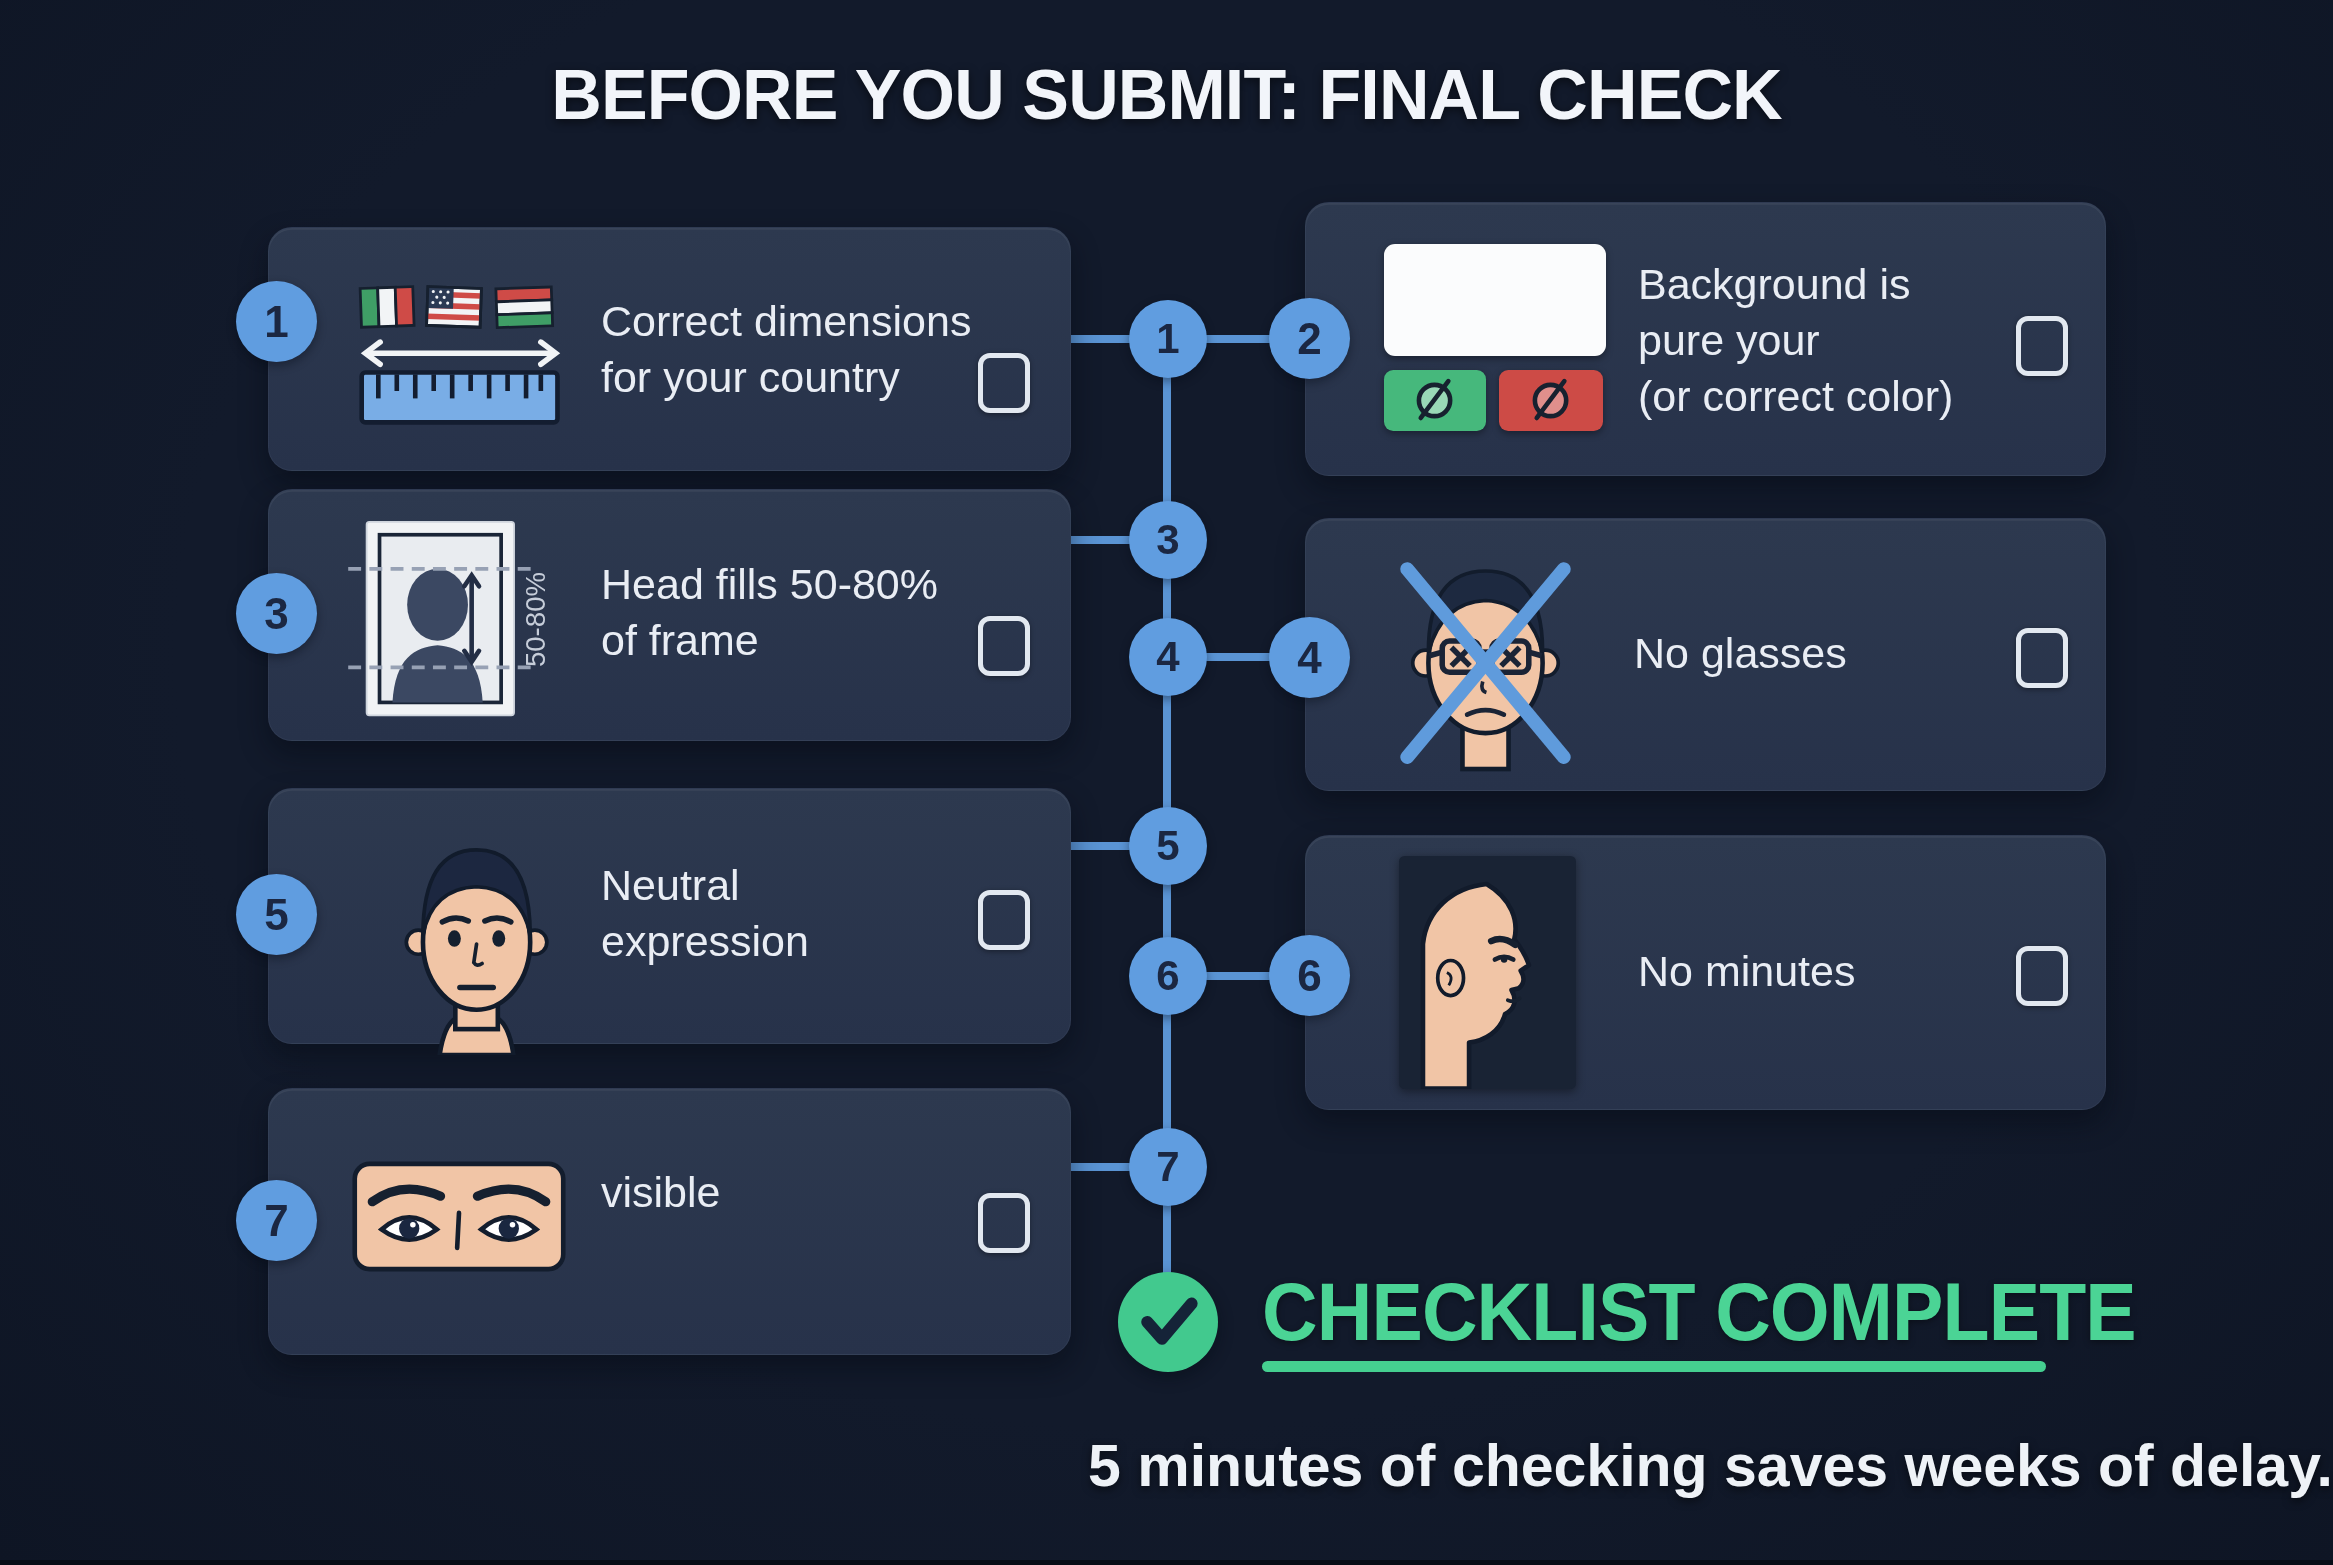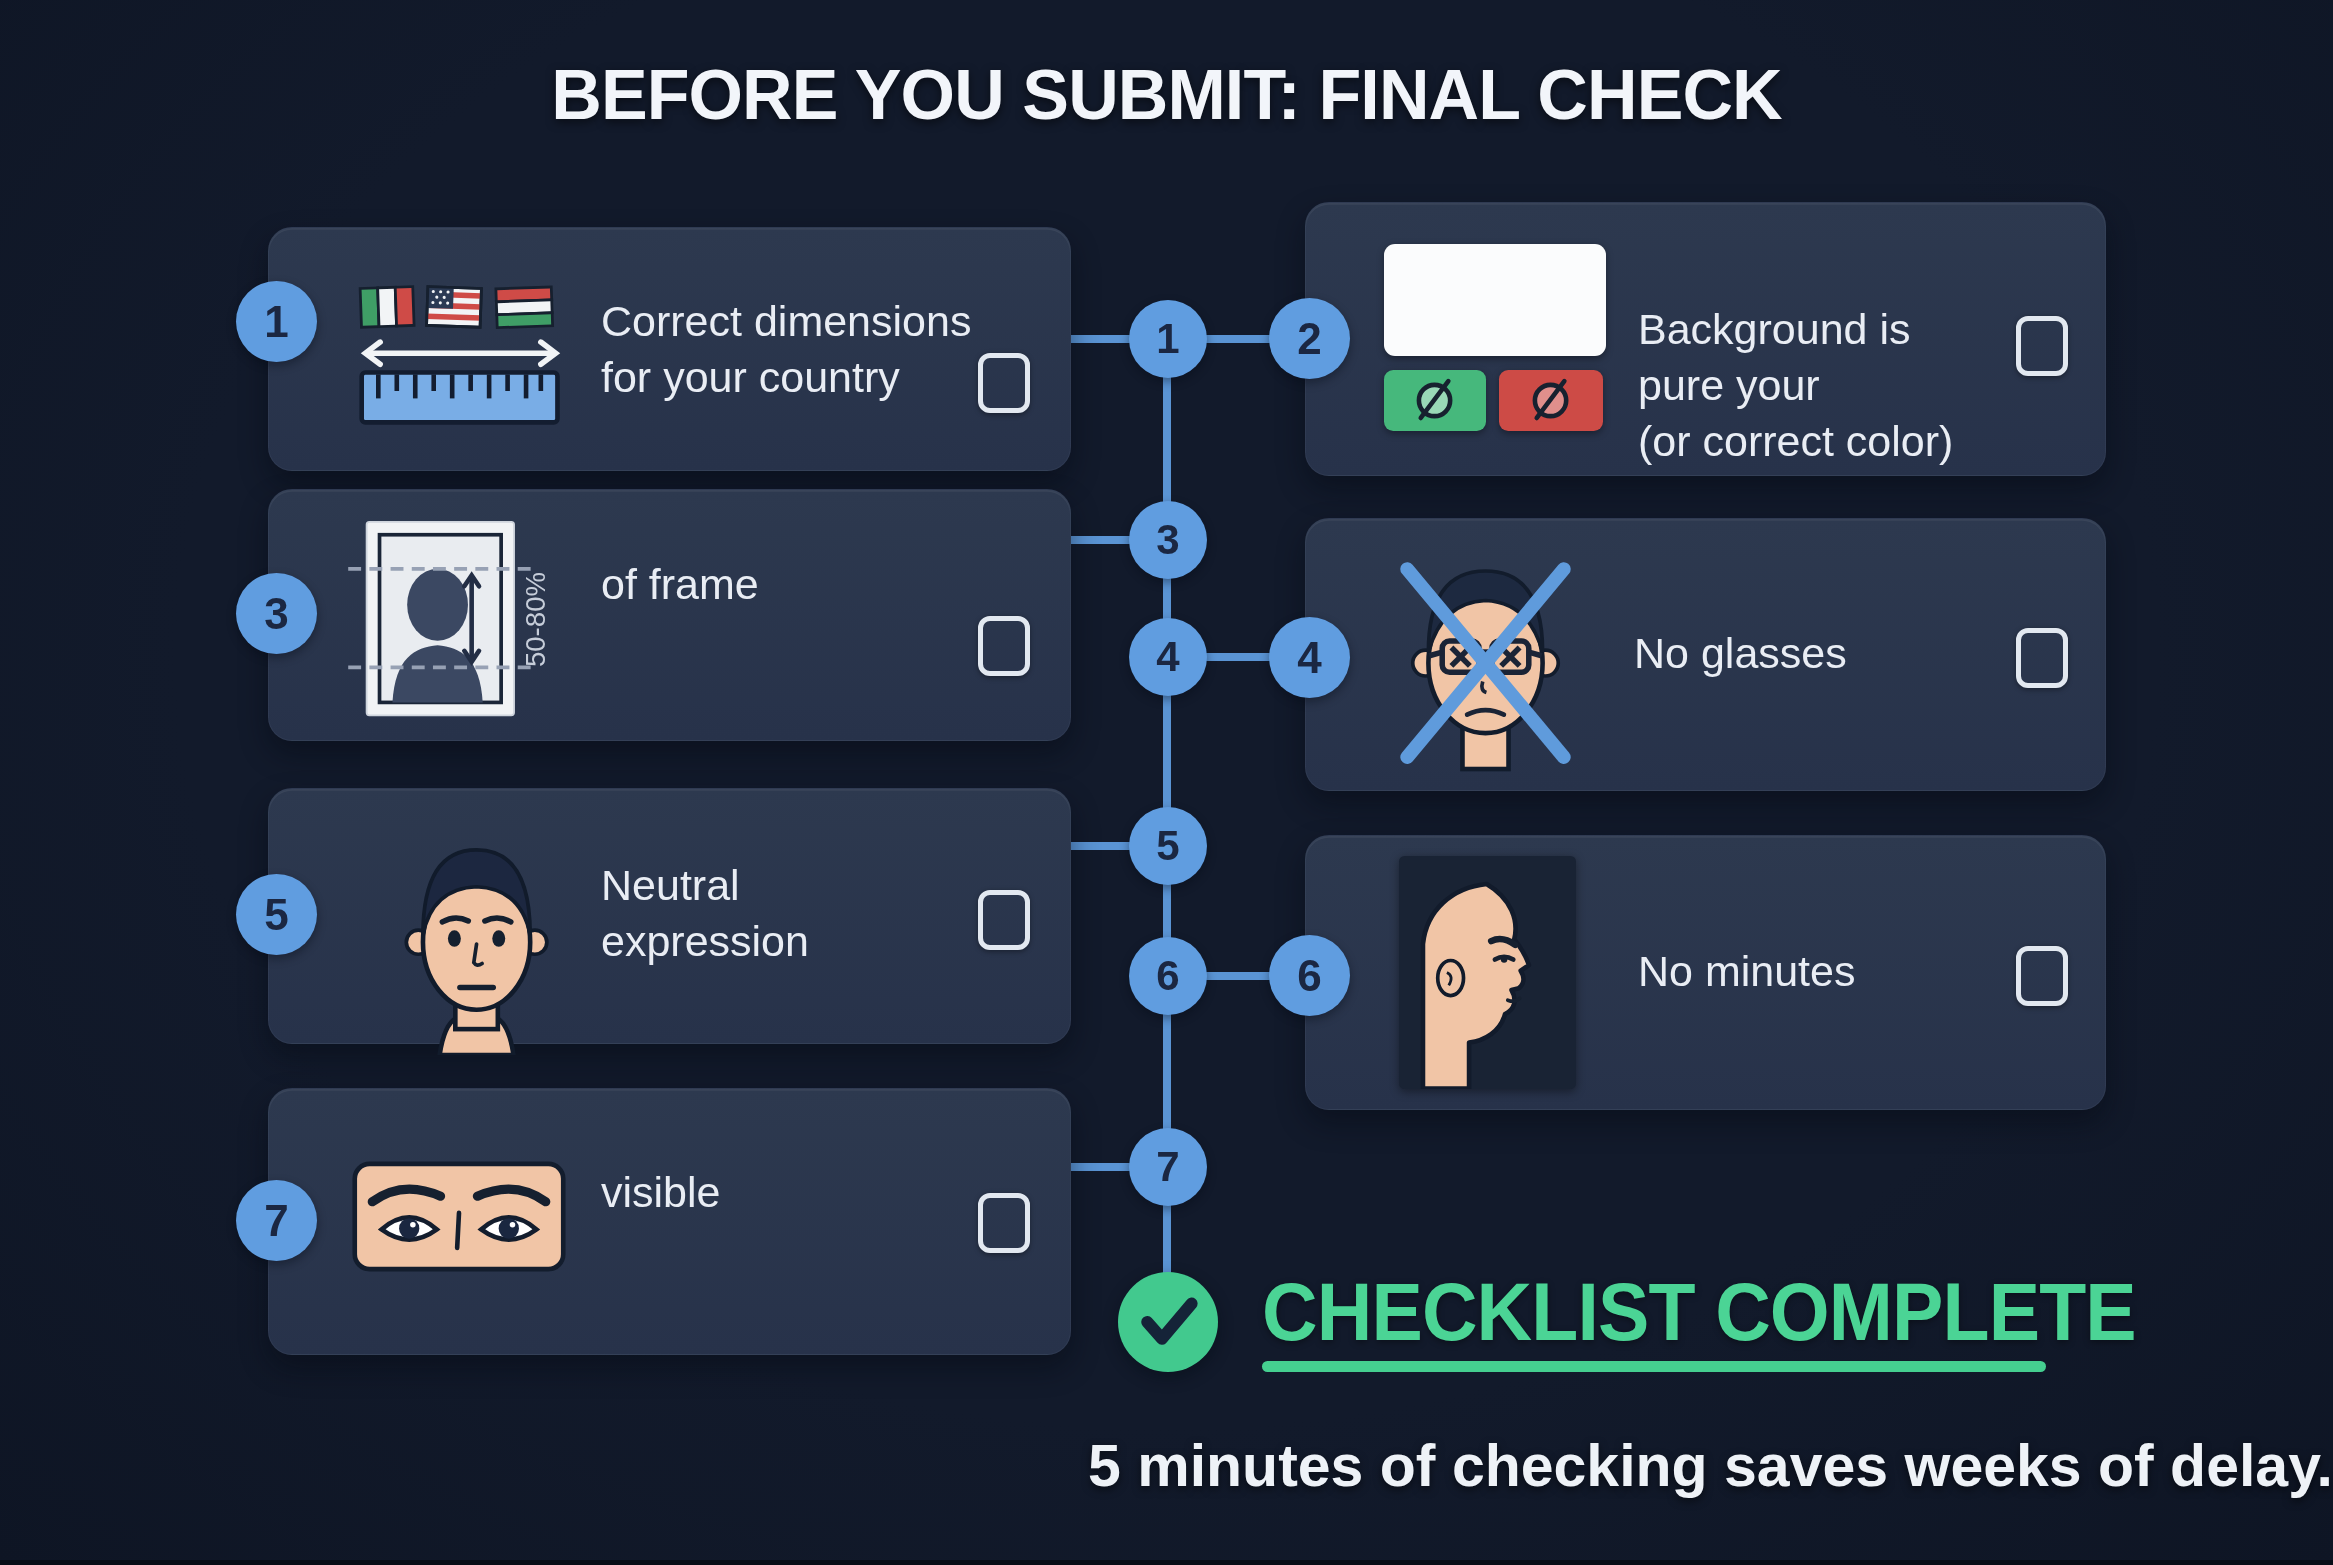--- a/index.html
+++ b/index.html
@@ -144,21 +144,21 @@
           <line x1="40" y1="52" x2="70" y2="12" stroke="#17212f" stroke-width="5" stroke-linecap="round"></line>
         </svg>
       </div>
       <div class="swatch" style="left:193px;top:167px;width:104px;height:61px;background:#cd4b46;">
         <svg width="104" height="61" viewBox="0 0 113 66">
           <circle cx="56" cy="33" r="17" fill="rgba(255,255,255,.38)" stroke="#17212f" stroke-width="5"></circle>
           <line x1="41" y1="52" x2="71" y2="12" stroke="#17212f" stroke-width="5" stroke-linecap="round"></line>
         </svg>
       </div>
     </div>
-    <div class="cardtext" style="left:332px;top:53px;margin-top:45px;">
+    <div class="cardtext" style="left:332px;top:53px;">
       <div>Background is</div>
       <div>pure your</div>
       <div>(or correct color)</div>
     </div>
     <div class="checkbox" style="left:710px;top:113px;"></div>
   </div>
 
   <div class="card" style="left:268px;top:489px;width:801px;height:250px;">
     <svg style="position:absolute;left:79px;top:29.5px;" width="251" height="199" viewBox="0 0 272 216">
       <rect x="20" y="2" width="160" height="210" fill="#f1f3f5" stroke="#cfd5dd" stroke-width="2" rx="3"></rect>
@@ -172,20 +172,21 @@
         <line x1="0" y1="160" x2="200" y2="160"></line>
       </g>
       <g stroke="#232e45" stroke-width="5" fill="none" stroke-linecap="round">
         <line x1="134" y1="62" x2="134" y2="152"></line>
         <polyline points="126,72 134,60 142,72"></polyline>
         <polyline points="126,142 134,154 142,142"></polyline>
       </g>
       <text x="214" y="108" transform="rotate(-90 214 108)" text-anchor="middle" font-family="Liberation Sans, sans-serif" font-size="30" fill="#c6cdd9">50-80%</text>
     </svg>
     <div class="cardtext" style="left:332px;top:66px;">
+      <div>Head fills 50-80%</div>
       <div>of frame</div>
     </div>
     <div class="checkbox" style="left:709px;top:126px;"></div>
   </div>
 
   <div class="card" style="left:1305px;top:518px;width:799px;height:271px;">
     <svg style="position:absolute;left:92px;top:24px;" width="175" height="231" viewBox="0 0 190 250">
       <rect x="70" y="195" width="50" height="50" fill="#f1c5a6" stroke="#121c2c" stroke-width="5"></rect>
       <circle cx="30" cy="130" r="14" fill="#f1c5a6" stroke="#121c2c" stroke-width="4"></circle>
       <circle cx="160" cy="130" r="14" fill="#f1c5a6" stroke="#121c2c" stroke-width="4"></circle>

